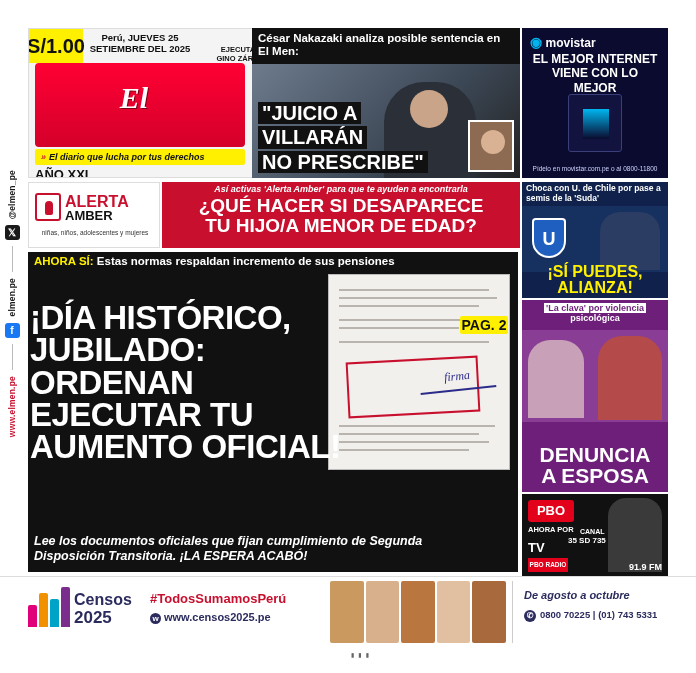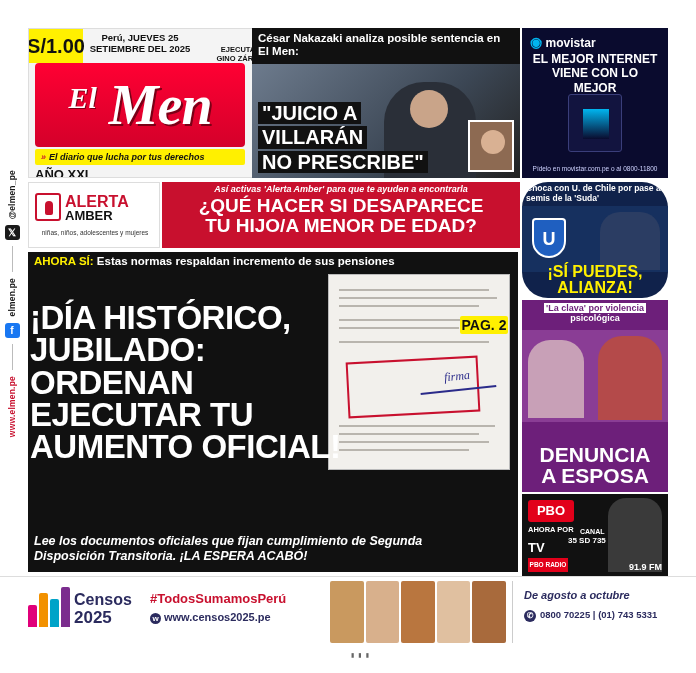--- a/index.html
+++ b/index.html
@@ -145,21 +145,21 @@
   #amber-txt .sub {
     position:absolute; left:0; top:2px; width:358px; text-align:center;
     color:#fff; font-size:9px; font-weight:bold; font-style:italic;
   }
   #amber-txt .hl {
     position:absolute; left:0; top:14px; width:358px; text-align:center;
     color:#fff; font-size:19px; font-weight:bold; line-height:1.05;
   }
 
   
-  #r-chile { left:522px; top:182px; width:146px; height:116px; background:#10224b;border-radius:26px; }
+  #r-chile { left:522px; top:182px; width:146px; height:116px; background:#10224b; }
   #r-chile .kick {
     position:absolute; left:0; top:0; width:146px; padding:2px 4px;
     color:#fff; font-size:8.5px; font-weight:bold; line-height:1.15;
   }
   #r-chile .photo { position:absolute; left:0; top:24px; width:146px; height:66px; background:#16305f; }
   #r-chile .crest {
     position:absolute; left:10px; top:12px; width:34px; height:40px;
     background:#1f5fc0; border-radius:4px 4px 18px 18px; border:2px solid #fff;
     color:#fff; font-size:18px; font-weight:bold; text-align:center; line-height:38px;
   }
@@ -280,21 +280,20 @@
 
   <div class="blk" id="masthead">
     <div id="price">S/1.00</div>
     <div id="mh-loc">Perú, JUEVES 25 SETIEMBRE DEL 2025</div>
     <div id="mh-dir">
       <div>EJECUTAR:</div>
       <div>GINO ZÁRATE</div>
     </div>
     <div id="mh-logo">
       <span class="el">El</span>
-      <span class="men">Men</span>
     </div>
     <div id="mh-slogan">
       <span class="arrows">»</span>
       <span>El diario que lucha por tus derechos</span>
     </div>
     <div id="mh-year">
       <span>AÑO XXI</span>
       <span>N° 9076</span>
     </div>
   </div>

